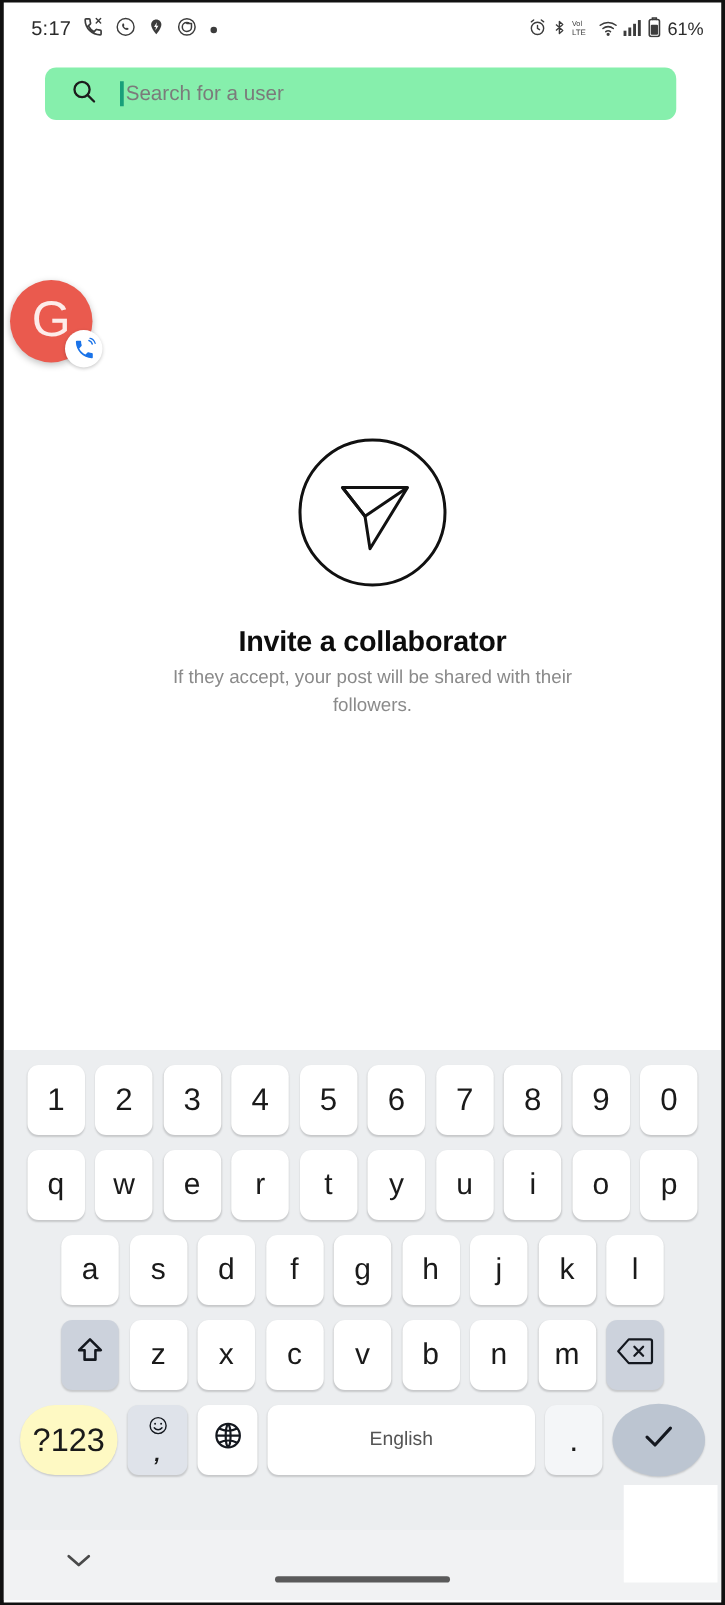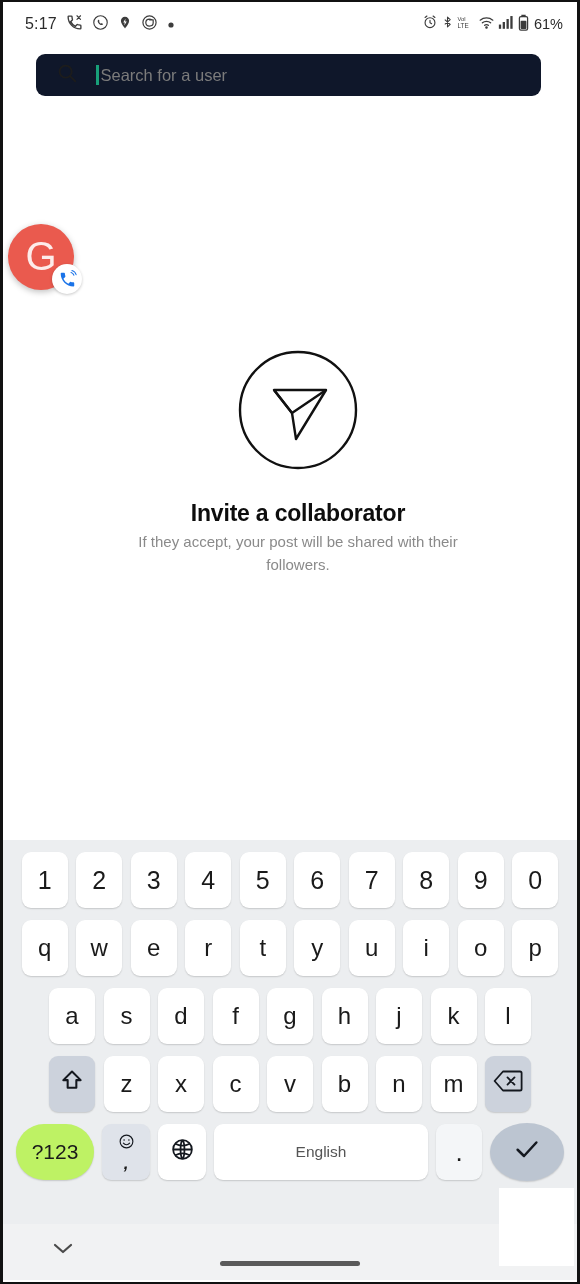--- a/index.html
+++ b/index.html
@@ -28,21 +28,21 @@
   }
   .sb-left { display:flex; align-items:center; gap:9px; }
   .sb-time { font-size:16px; color:#2b2b2b; font-weight:400; letter-spacing:.2px; }
   .sb-right { display:flex; align-items:center; gap:3px; }
   .sb-battery-text { font-size:14.5px; color:#2b2b2b; margin-left:2px; }
   .ic { display:block; }
 
   
   .searchbar {
     position:absolute; top:52px; left:33px; width:505px; height:42px;
-    background:#0f172a; border-radius:9px;
+    background:#86efac; border-radius:9px;
     display:flex; align-items:center; padding-left:20px;
   }
   .search-text-wrap { display:flex; align-items:center; margin-left:18px; }
   .caret { width:2.5px; height:20px; background:#18a07a; margin-right:2px; }
   .search-ph { font-size:16.5px; color:#7b7b7b; }
 
   
   .call-bubble {
     position:absolute; left:5px; top:222px; width:66px; height:66px;
     border-radius:50%; background:#ea5a4e;
@@ -97,21 +97,21 @@
   .krow.r1 .key { width:46px; height:56px; font-size:25px; }
   .krow.r2 .key { width:46px; height:56px; }
   .krow.r3 .key { width:46px; height:56px; }
   .krow.r4 .key { width:46px; height:56px; }
 
   .key.mod { background:#ccd2dc; }
   .key.shift { width:72px; }
   .key.bksp  { width:72px; }
 
   
-  .key.sym   { width:78px; height:56px; border-radius:28px; background:#bef264; font-size:21px; }
+  .key.sym   { width:78px; height:56px; border-radius:28px; background:#fef9c3; font-size:26px; }
   .key.emoji { width:48px; height:56px; background:#dfe3ea; flex-direction:column; gap:2px; }
   .key.emoji .em-face { font-size:16px; line-height:1; }
   .key.emoji .em-comma { font-size:17px; line-height:1; font-style:italic; font-weight:bold; }
   .key.globe { width:48px; height:56px; }
   .key.space { width:214px; height:56px; font-size:15.5px; color:#555; }
   .key.period{ width:46px; height:56px; background:#f4f6f8; font-size:26px; }
   .key.enter { width:74px; height:58px; border-radius:50%; background:#bcc5d1; }
 
   
   .navbar {

